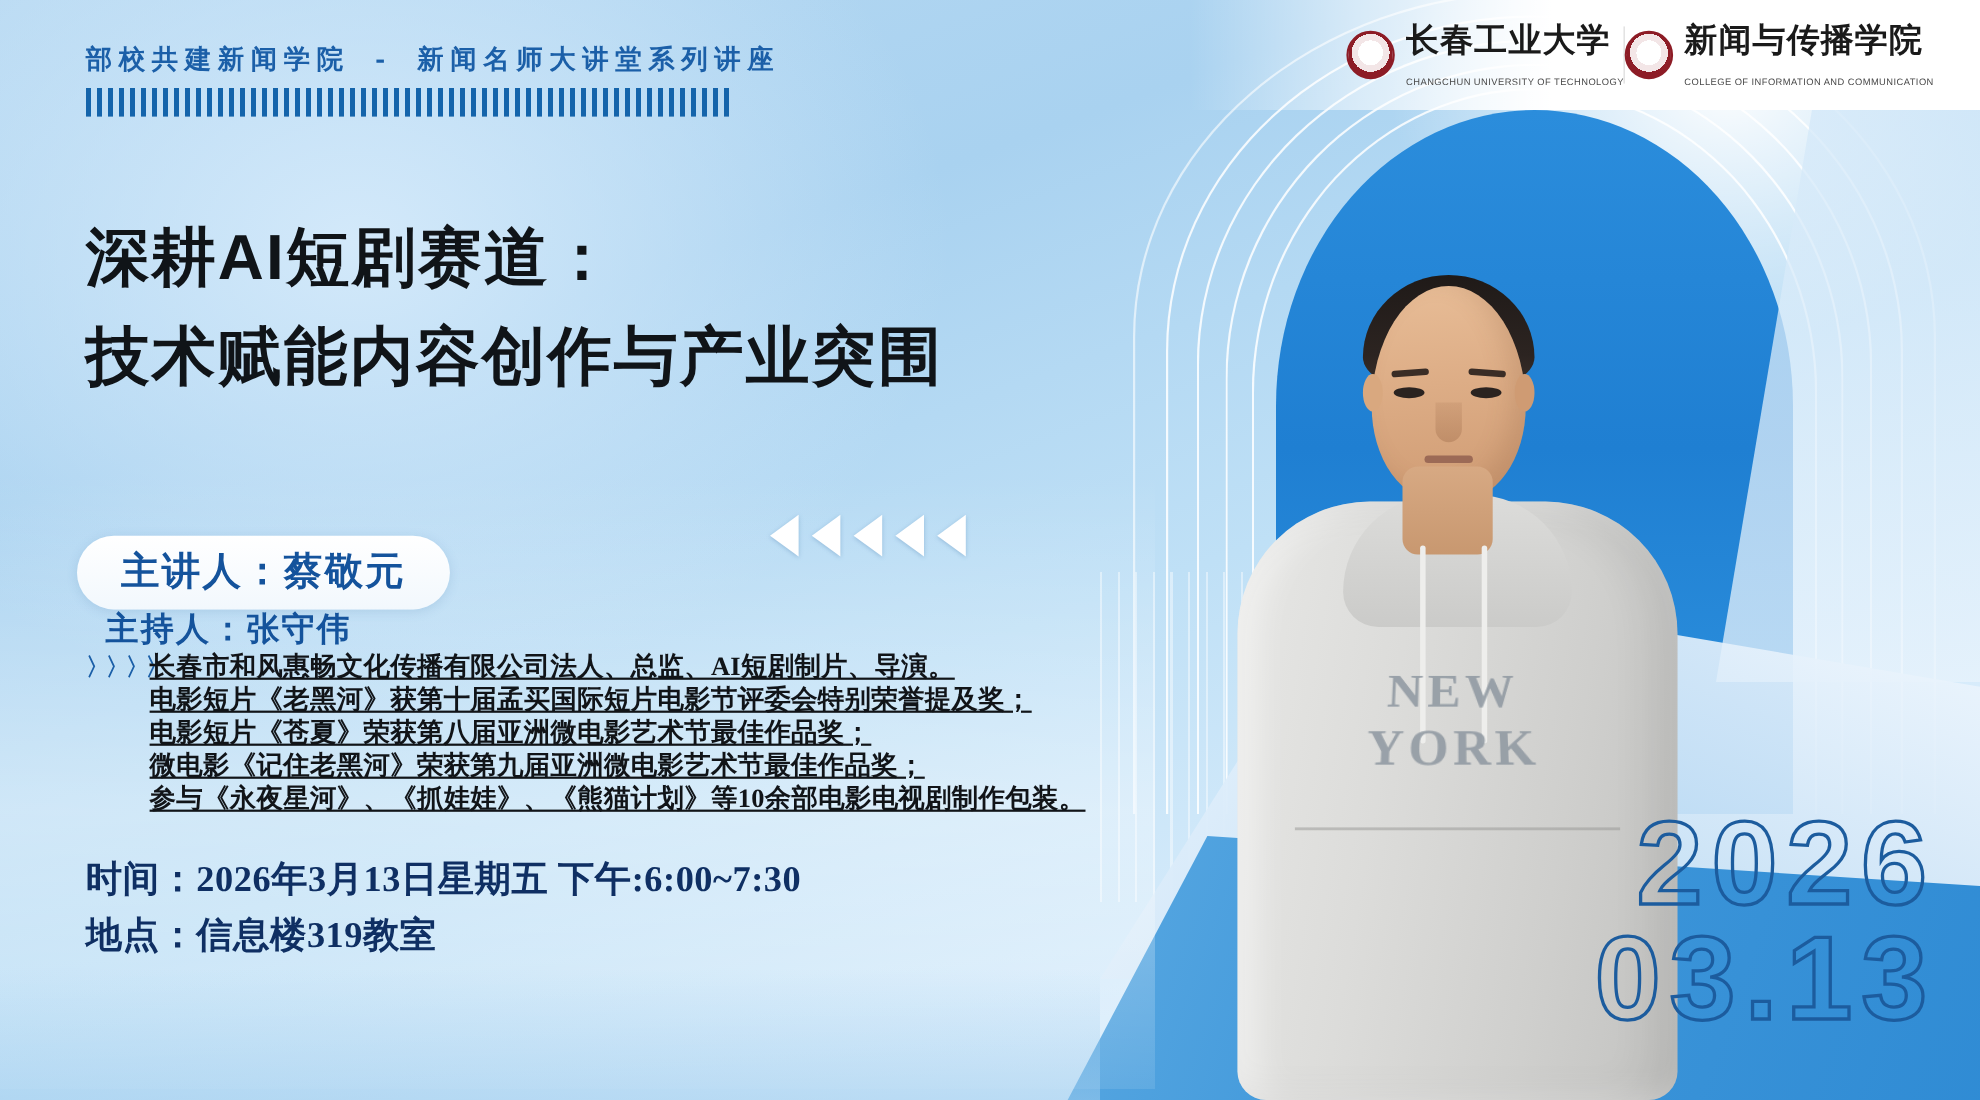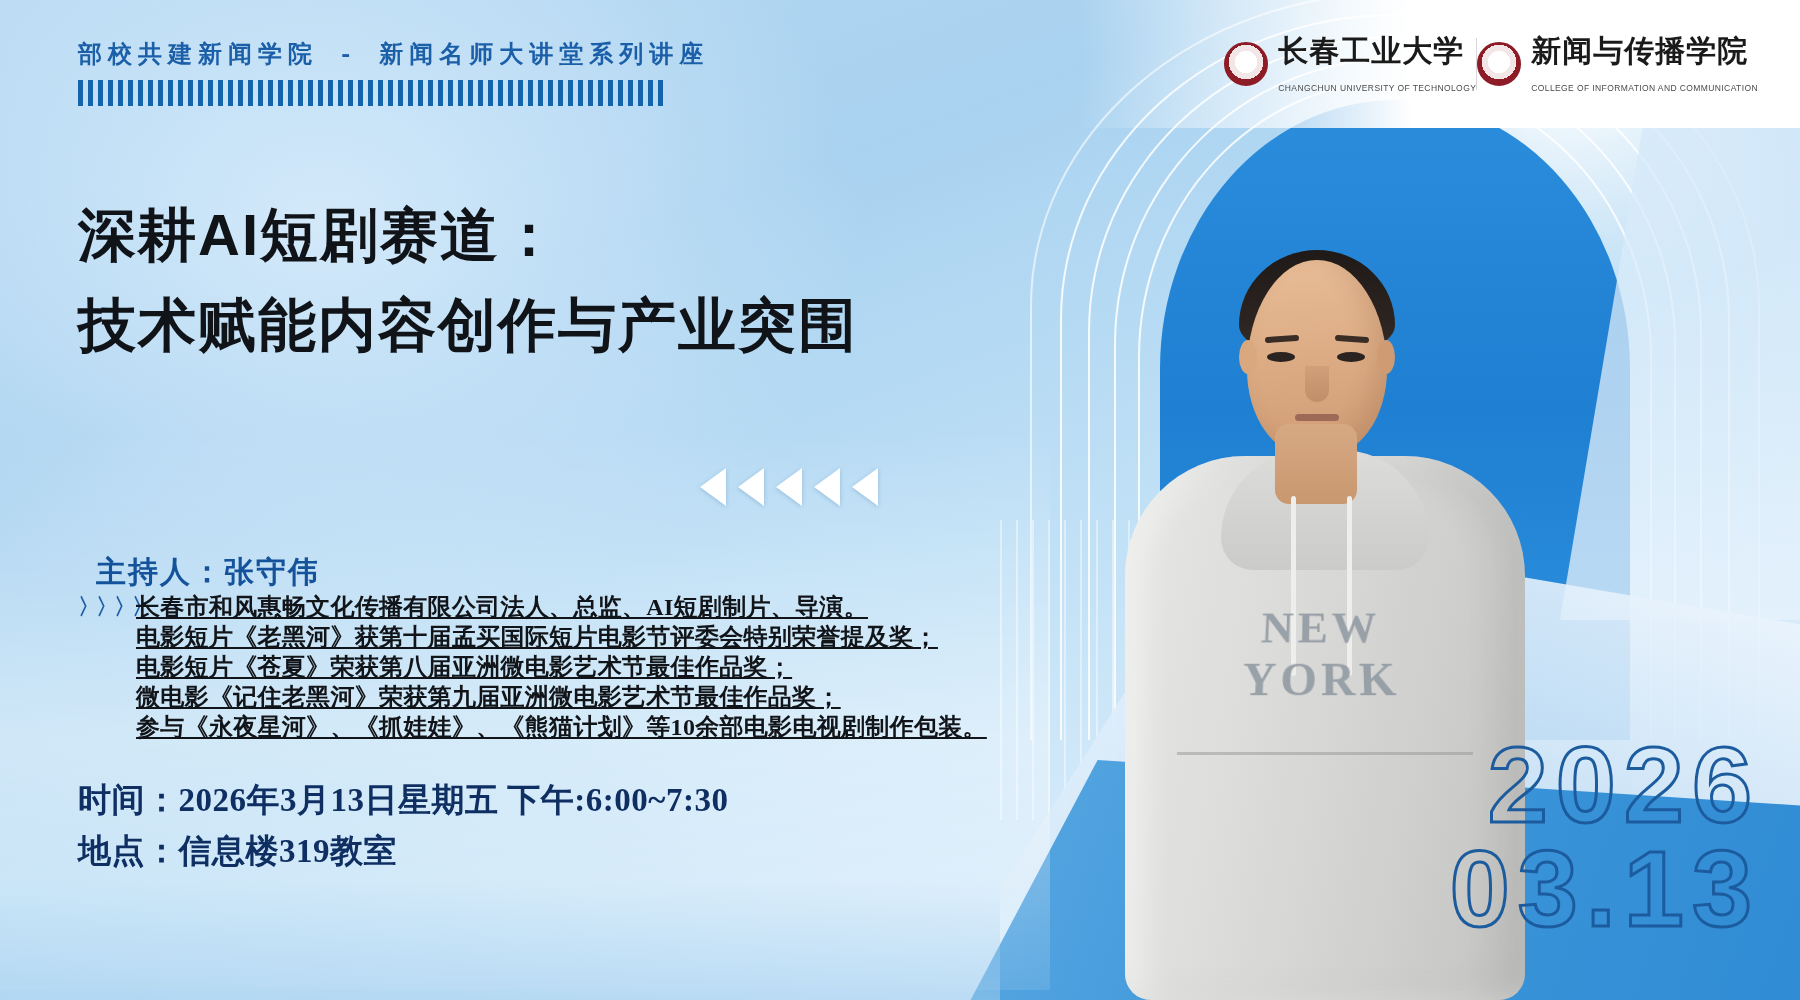--- a/index.html
+++ b/index.html
@@ -87,21 +87,21 @@
     background:linear-gradient(0deg, rgba(160,205,238,.55) 0%, rgba(160,205,238,0) 100%);
   }
   .left-soft {
     position:absolute; left:0; top:430px; width:1050px; height:560px;
     background:linear-gradient(180deg, rgba(255,255,255,0) 0%, rgba(255,255,255,.35) 55%, rgba(255,255,255,.1) 100%);
   }
 
   
   .logo-plate {
     position:absolute; right:0; top:0;
-    width:720px; height:128px;
+    width:720px; height:100px;
     background:linear-gradient(90deg, rgba(255,255,255,0) 0%, rgba(255,255,255,.55) 22%, #ffffff 46%, #ffffff 100%);
     display:flex; align-items:center; justify-content:flex-end;
     padding-right:42px; 
   }
   .logo-item { display:flex; align-items:center; gap:10px; }
   .crest {
     width:44px; height:44px; border-radius:50%;
     border:2px solid #8d1c26;
     background:radial-gradient(circle at 50% 45%, #ffffff 0 38%, #f3e6e7 38% 58%, #8d1c26 58% 100%);
     position:relative; flex:none;
@@ -382,20 +382,23 @@
   </div>
 
   <div class="arrows">
     <div class="arrow"></div>
     <div class="arrow"></div>
     <div class="arrow"></div>
     <div class="arrow"></div>
     <div class="arrow"></div>
   </div>
 
+  <div class="speaker-badge">
+    <span>主讲人：蔡敬元</span>
+  </div>
   <div class="host-line">主持人：张守伟</div>
 
   <div class="bio">
     <div class="bio-row">
       <div class="chevrons">〉〉〉〉</div>
       <div class="bio-list">
         <div class="bio-item">长春市和风惠畅文化传播有限公司法人、总监、AI短剧制片、导演。</div>
         <div class="bio-item">电影短片《老黑河》获第十届孟买国际短片电影节评委会特别荣誉提及奖；</div>
         <div class="bio-item">电影短片《苍夏》荣获第八届亚洲微电影艺术节最佳作品奖；</div>
         <div class="bio-item">微电影《记住老黑河》荣获第九届亚洲微电影艺术节最佳作品奖；</div>

